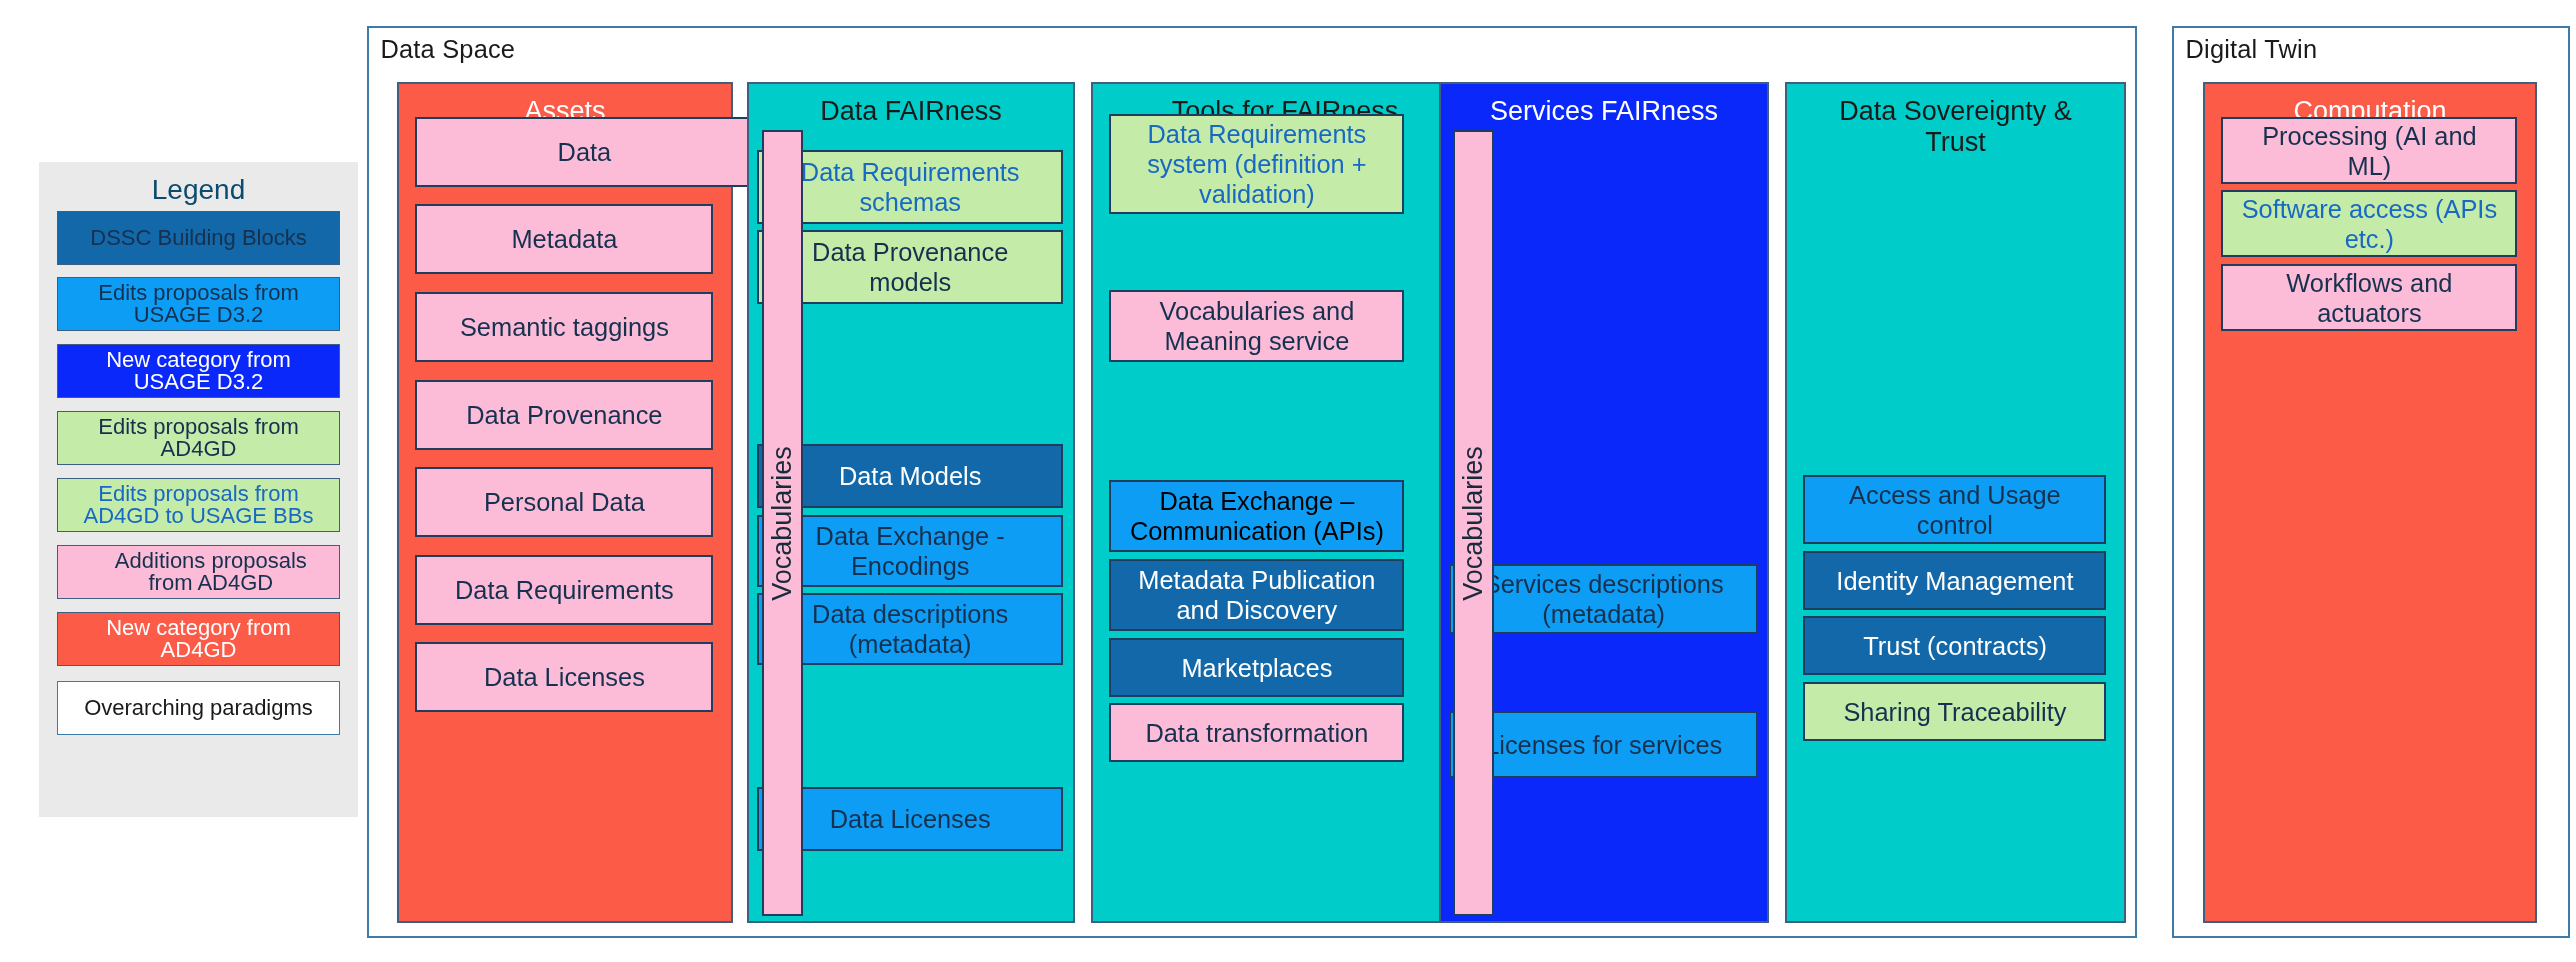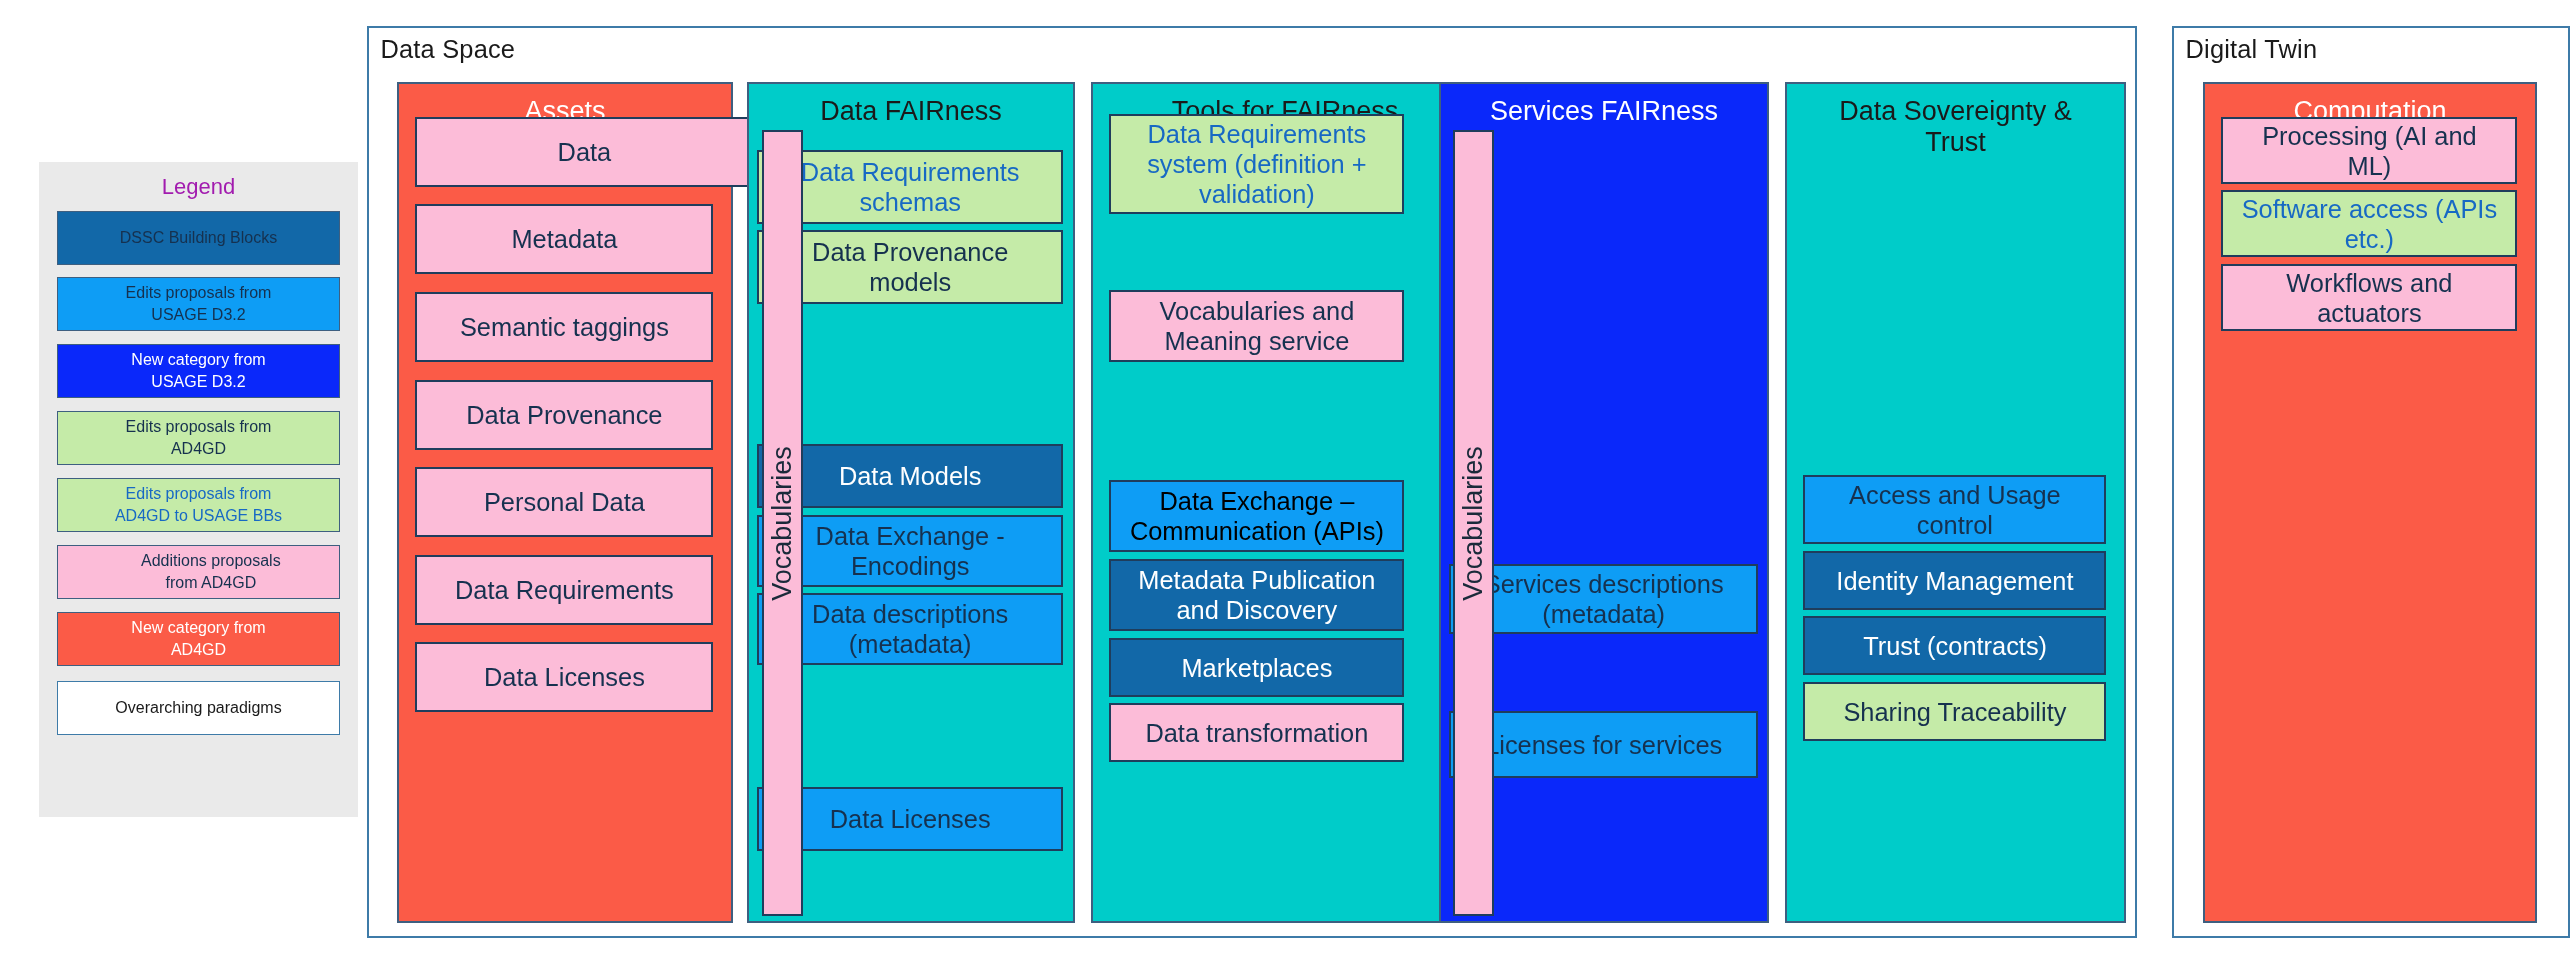--- a/index.html
+++ b/index.html
@@ -23,24 +23,24 @@
         font-size:25.4px;line-height:30px;padding:0 6.6px;white-space:pre-line;}
 
   .vocab{position:absolute;box-sizing:border-box;background:#fcbcd8;
          border:2.5px solid #1f3d5c;display:flex;align-items:center;justify-content:center;z-index:40;}
   .vocab span{display:block;transform:rotate(-90deg);white-space:nowrap;
               font-size:27px;color:#1a2a3a;}
 
   
   .legend{position:absolute;background:#eaeaea;box-sizing:border-box;}
   .legend-title{position:absolute;left:0;right:0;top:11.5px;text-align:center;
-                font-size:22px;color:#a21caf;}
+                font-size:28px;color:#0c4a6e;}
   .lg-item{position:absolute;box-sizing:border-box;border:1.6px solid #3e5f80;
            display:flex;align-items:center;justify-content:center;text-align:center;
-           font-size:16px;line-height:22px;white-space:pre-line;padding:0 3.3px;}
+           font-size:22px;line-height:22px;white-space:pre-line;padding:0 3.3px;}
 </style>
 </head>
 <body>
 
 <div class="canvas">
 
   <div class="legend" id="legend" style="left: 39px; top: 162px; width: 319px; height: 655px;">
     <div class="legend-title">Legend</div>
     <div id="legend-items">
         <div class="lg-item" style="left: 18px; top: 49px; width: 283px; height: 54px; background: rgb(18, 104, 168); color: rgb(22, 49, 79);">DSSC Building Blocks</div>

